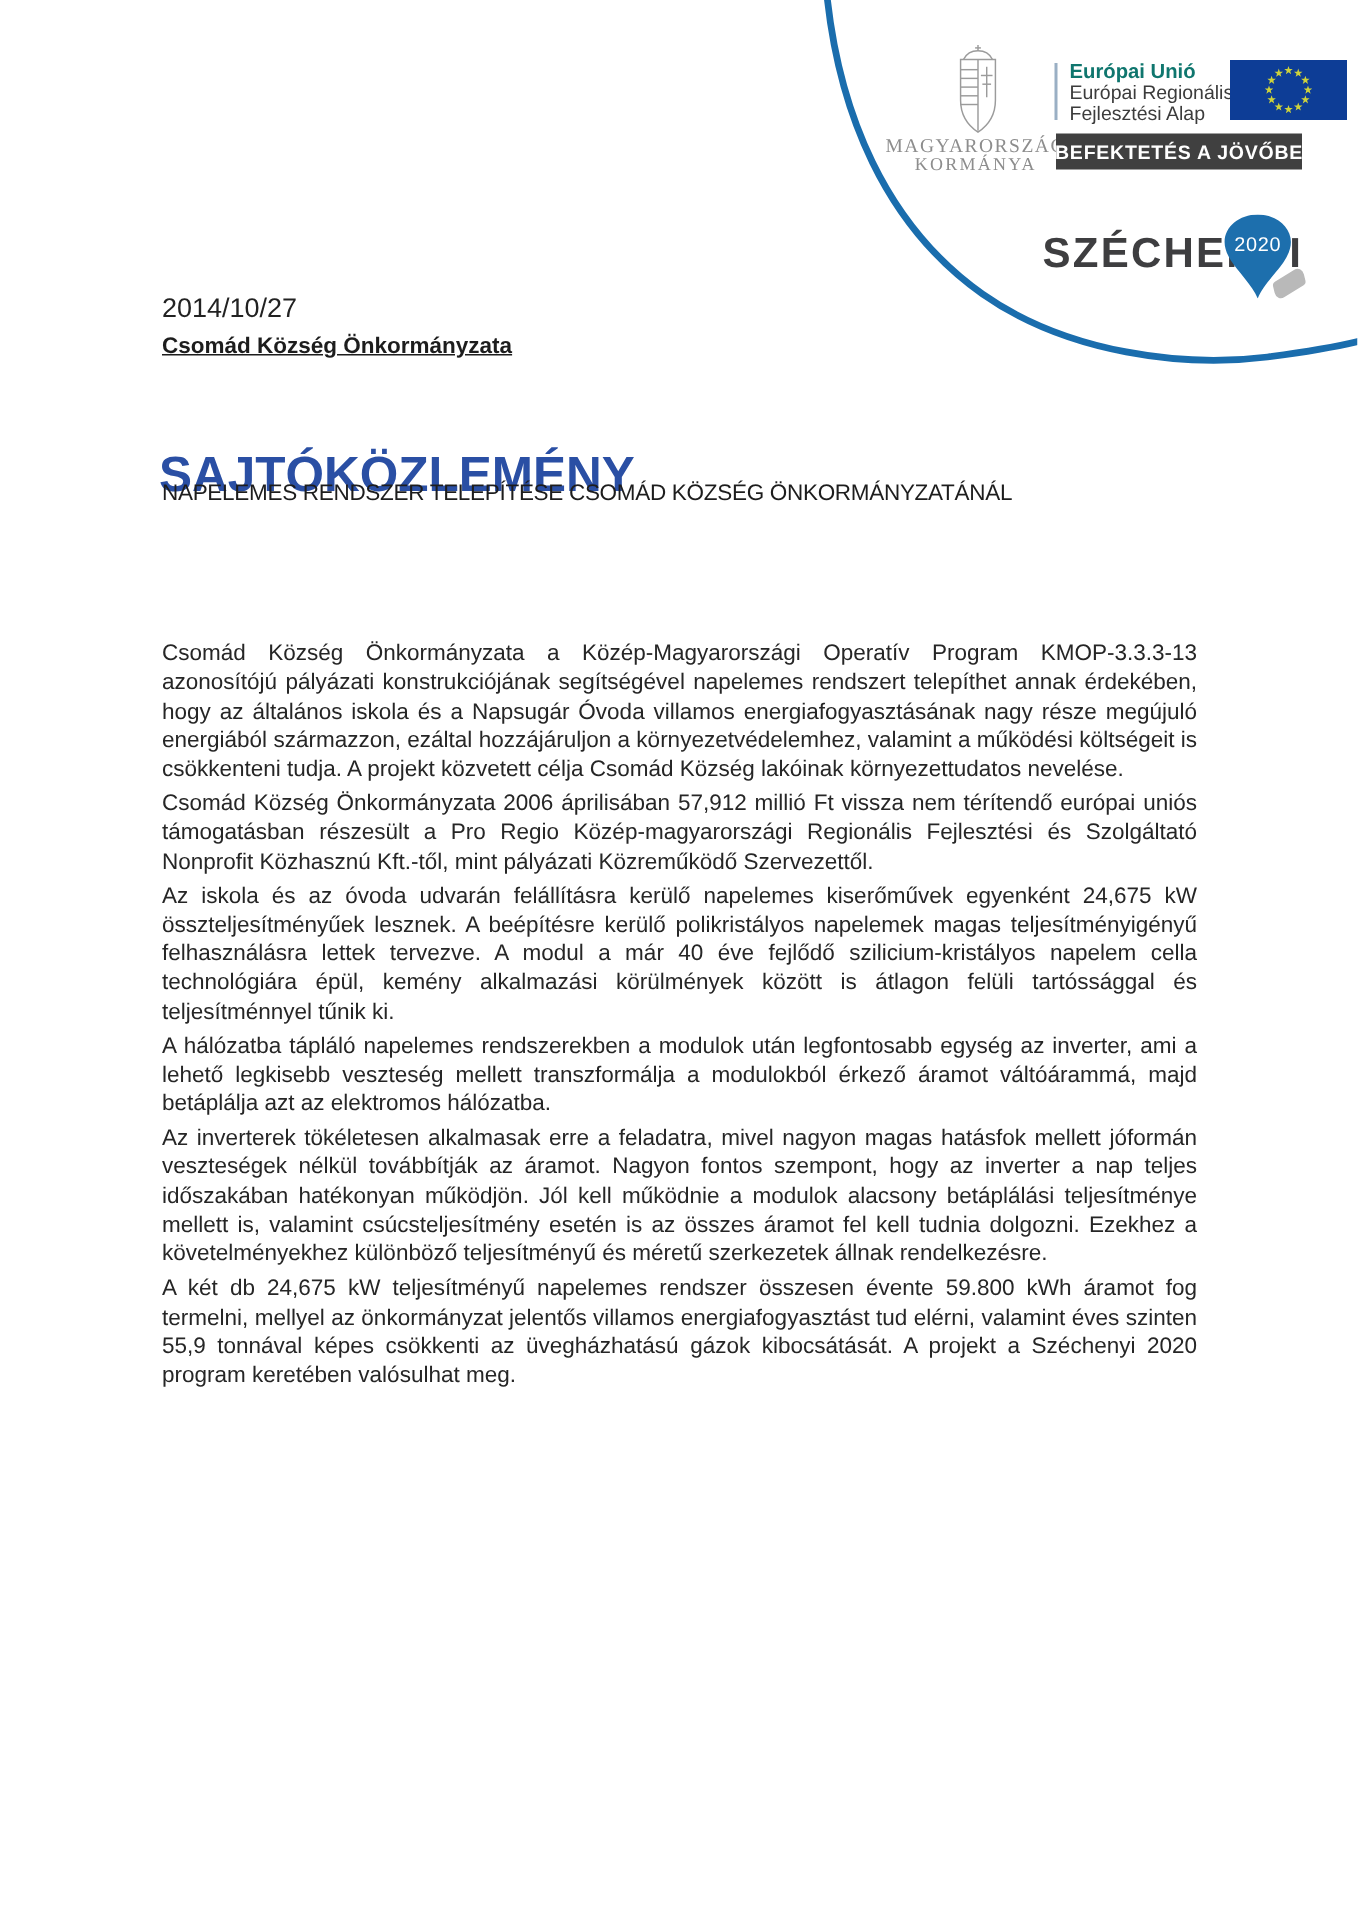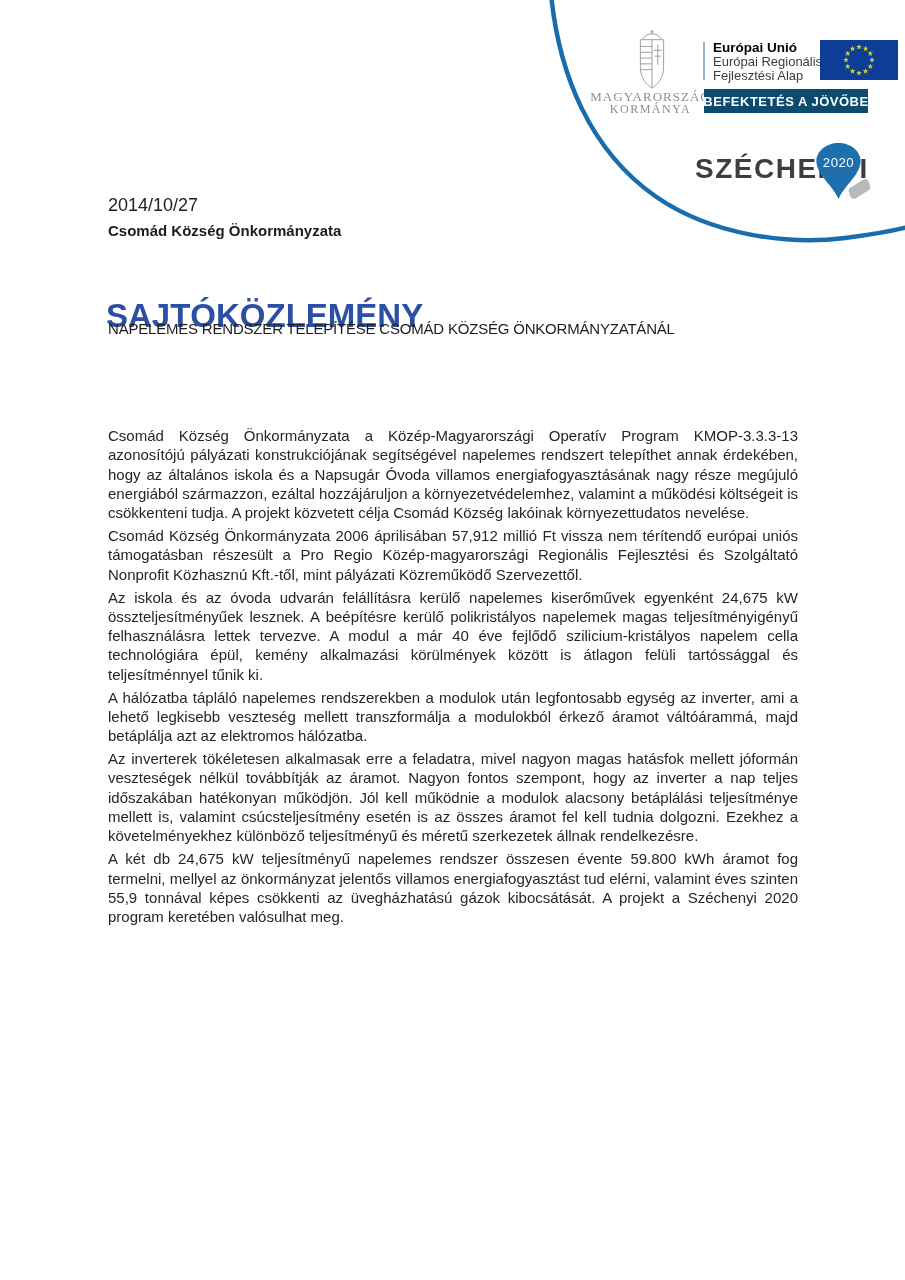--- a/index.html
+++ b/index.html
@@ -13,37 +13,37 @@
   
   .coat{left:628px;top:30px;}
   .gov{
     left:578px;top:90px;width:145px;text-align:center;
     font-family:"Liberation Serif", serif;color:#8d8d8d;
   }
   .gov-l1{font-size:13px;letter-spacing:1px;line-height:13px;}
   .gov-l2{font-size:12px;letter-spacing:1.5px;line-height:13px;}
   .divider{left:703px;top:42px;width:2px;height:38px;background:#9aafc4;}
   .eu-text{left:713px;top:41px;line-height:14.2px;color:#3c3c3c;font-size:13px;}
-  .eu-text .b{font-weight:bold;font-size:13.5px;color:#000000;}
+  .eu-text .b{font-weight:bold;font-size:13.5px;color:#0f766e;}
   .flag{left:820px;top:40px;}
   .banner{
-    left:704px;top:89px;width:164px;height:24px;background:#0c4a6e;color:#ffffff;
+    left:704px;top:89px;width:164px;height:24px;background:#404040;color:#ffffff;
     font-weight:bold;font-size:13px;letter-spacing:0.5px;
     display:flex;align-items:center;justify-content:center;white-space:nowrap;
   }
   
   .szech{left:695px;top:153px;font-size:28px;font-weight:bold;color:#3e3e40;letter-spacing:1.5px;}
   .pin{left:816px;top:143px;z-index:2;}
   .pin-shadow{
     left:848px;top:183px;width:23px;height:12px;background:#b9b9b9;border-radius:2px 6px 2px 6px;
     transform:rotate(-32deg) skewX(-18deg);z-index:1;
   }
   
   .date{left:108px;top:196px;font-size:18px;color:#222222;line-height:1;}
-  .org{left:108px;top:223px;font-size:15px;font-weight:bold;color:#1d1d1d;line-height:1;}
+  .org{left:108px;top:223px;font-size:15px;font-weight:bold;color:#1d1d1d;line-height:1;text-decoration:underline;}
   .title{left:106px;top:277px;font-size:33px;font-weight:bold;color:#2a4fa4;line-height:1;}
   .subtitle{left:108px;top:321px;font-size:15px;font-weight:normal;color:#1d1d1d;line-height:1;letter-spacing:-0.2px;}
   .lead{
     left:108px;top:350px;width:690px;font-size:15px;font-weight:bold;color:#1d1d1d;
     text-align:justify;line-height:20px;
   }
   .bodytext{left:108px;top:426px;width:690px;font-size:15px;line-height:19.3px;text-align:justify;}
   .bodytext p{margin:0 0 3.6px 0;}
 </style>
 </head>

